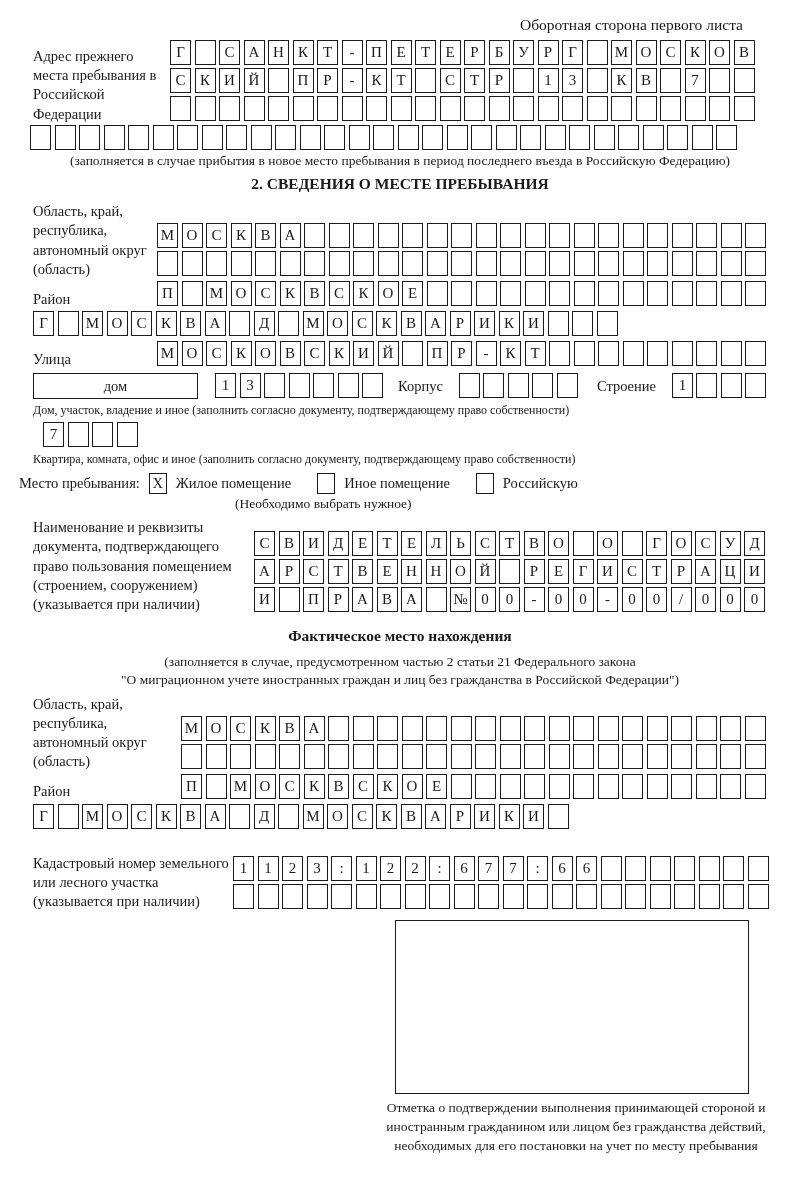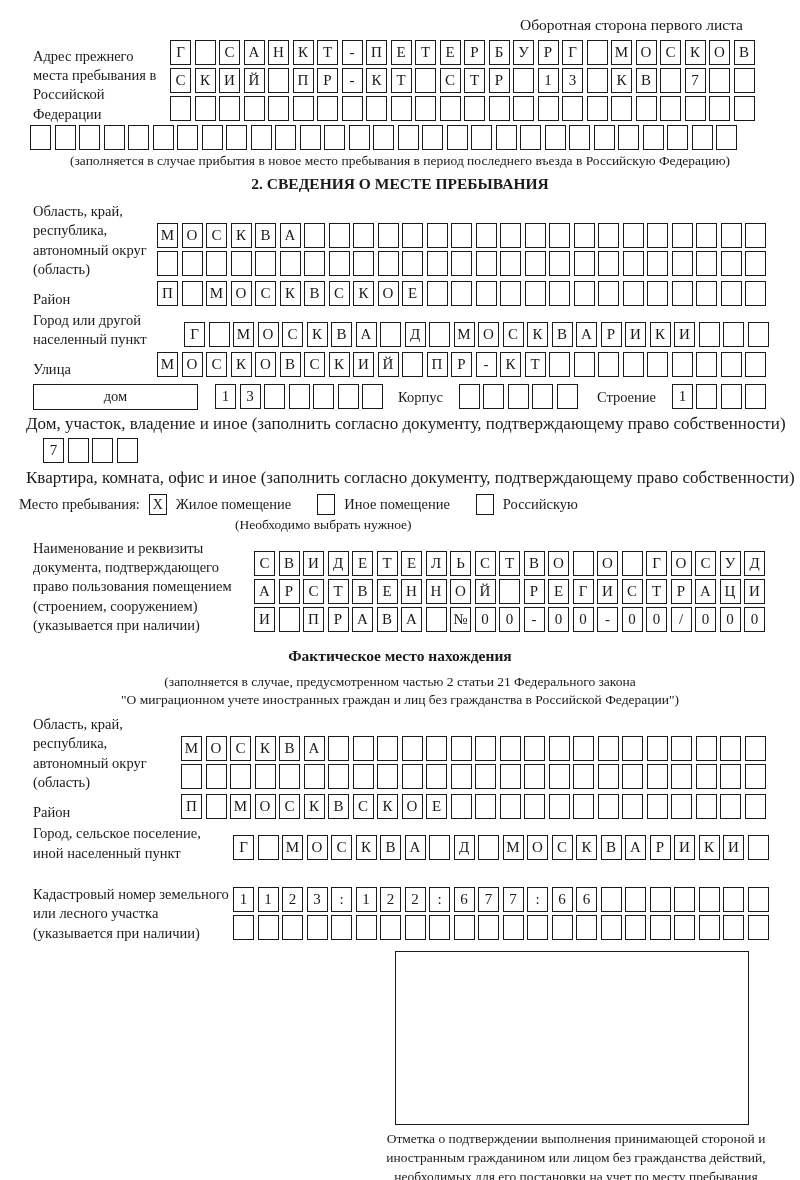--- a/index.html
+++ b/index.html
@@ -19,21 +19,21 @@
   }
   .fullrow{padding-left:30px;margin-top:1px;}
   .note{font-size:13.5px;text-align:center;margin:1px 10px 5px 10px;}
   .hdr{font-weight:bold;text-align:center;font-size:15.5px;margin:6px 0 9px;}
   .fieldbox{
     box-sizing:border-box;height:26px;border:1.5px solid #1a1a1a;
     display:flex;align-items:center;justify-content:center;font-size:14.5px;flex-shrink:0;
   }
   .inlbl{font-size:14.5px;line-height:26px;white-space:nowrap;}
   .comprow{display:flex;align-items:flex-start;padding-left:33px;margin:4px 0 2px;gap:9px;}
-  .smallnote{font-size:17px;padding-left:26px;margin:0 0 4px;}
+  .smallnote{font-size:12px;padding-left:33px;margin:0 0 4px;}
   .checkbox{
     box-sizing:content-box;width:16px;height:19px;border:1.5px solid #1a1a1a;
     display:inline-block;text-align:center;font-size:14px;line-height:19px;
     vertical-align:middle;background:#fff;flex-shrink:0;
   }
   .placement{display:flex;align-items:center;padding-left:19px;margin-top:6px;font-size:14.5px;}
   .placement .opt-label{margin:0 26px 0 9px;}
   .choose-note{font-size:13.5px;margin:2px 0 6px 235px;}
   .centernote{font-size:13.5px;text-align:center;margin:0 30px 2px;}
   .stamp-box{margin:8px 0 0 395px;width:352px;height:172px;border:1.5px solid #1a1a1a;}
@@ -250,21 +250,20 @@
       <span class="cbox"></span>
       <span class="cbox"></span>
       <span class="cbox"></span>
       <span class="cbox"></span>
       <span class="cbox"></span>
       <span class="cbox"></span>
     </div>
 </div>
 
 <div class="grp mt2">
-  <div class="lbl" style="width:151px">Город или другой населенный пункт</div>
   <div class="boxrow">
       <span class="cbox">Г</span>
       <span class="cbox"></span>
       <span class="cbox">М</span>
       <span class="cbox">О</span>
       <span class="cbox">С</span>
       <span class="cbox">К</span>
       <span class="cbox">В</span>
       <span class="cbox">А</span>
       <span class="cbox"></span>
@@ -528,21 +527,20 @@
       <span class="cbox"></span>
       <span class="cbox"></span>
       <span class="cbox"></span>
       <span class="cbox"></span>
       <span class="cbox"></span>
       <span class="cbox"></span>
     </div>
 </div>
 
 <div class="grp mt2">
-  <div class="lbl" style="width:200px">Город, сельское поселение, иной населенный пункт</div>
   <div class="boxrow">
       <span class="cbox">Г</span>
       <span class="cbox"></span>
       <span class="cbox">М</span>
       <span class="cbox">О</span>
       <span class="cbox">С</span>
       <span class="cbox">К</span>
       <span class="cbox">В</span>
       <span class="cbox">А</span>
       <span class="cbox"></span>

